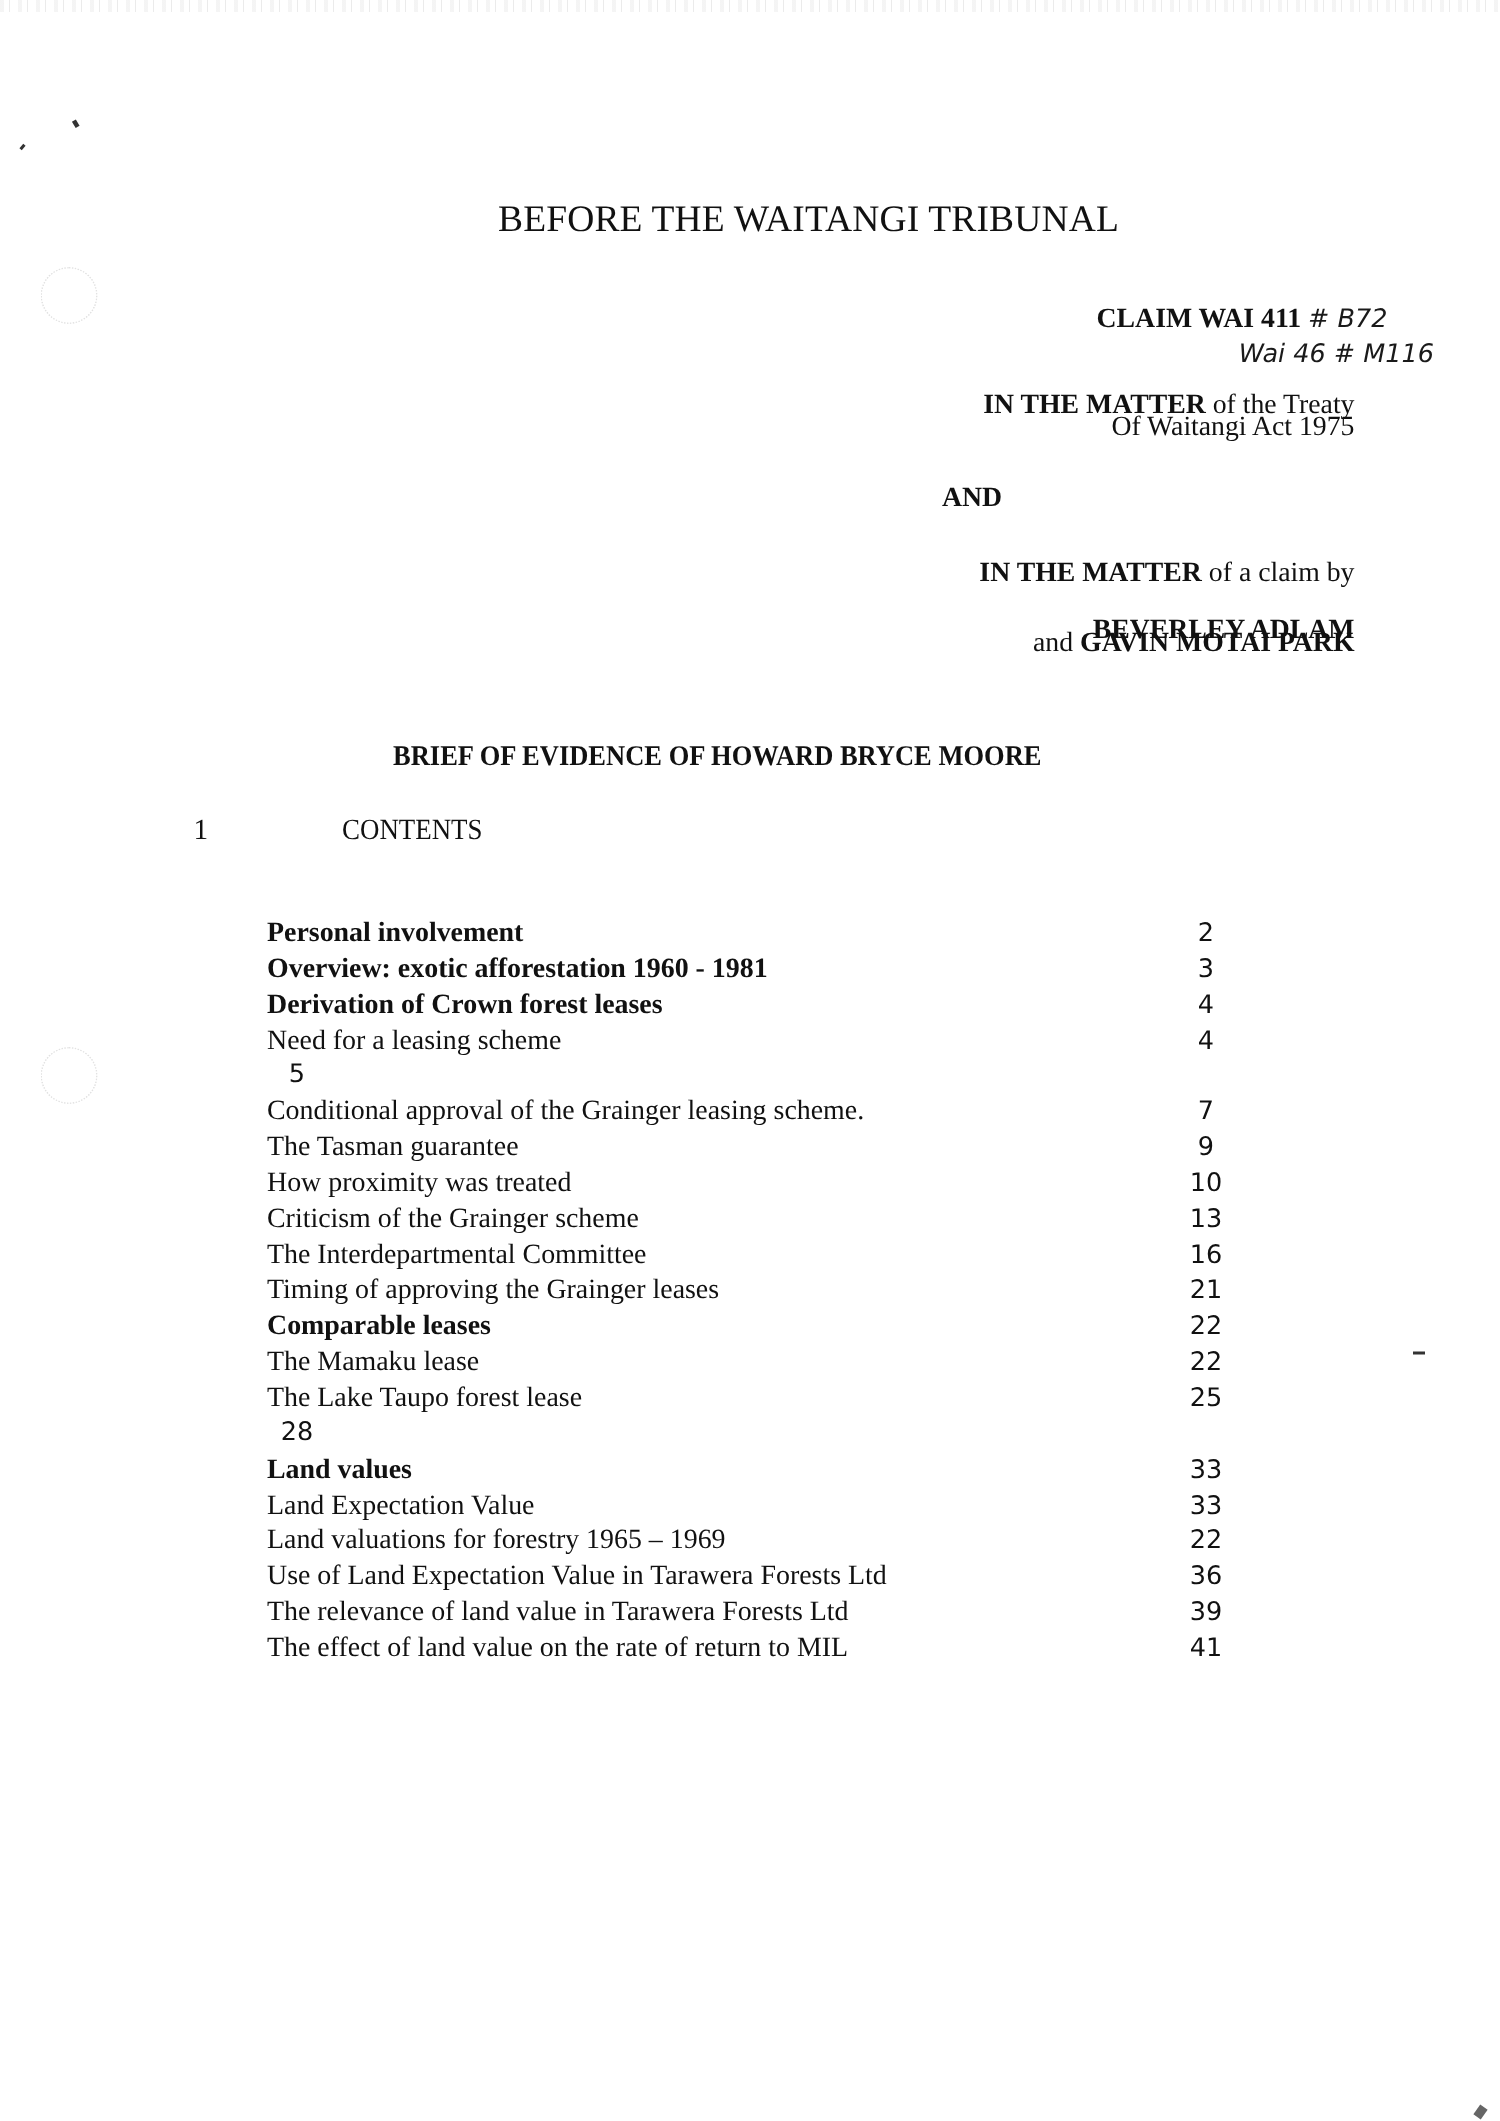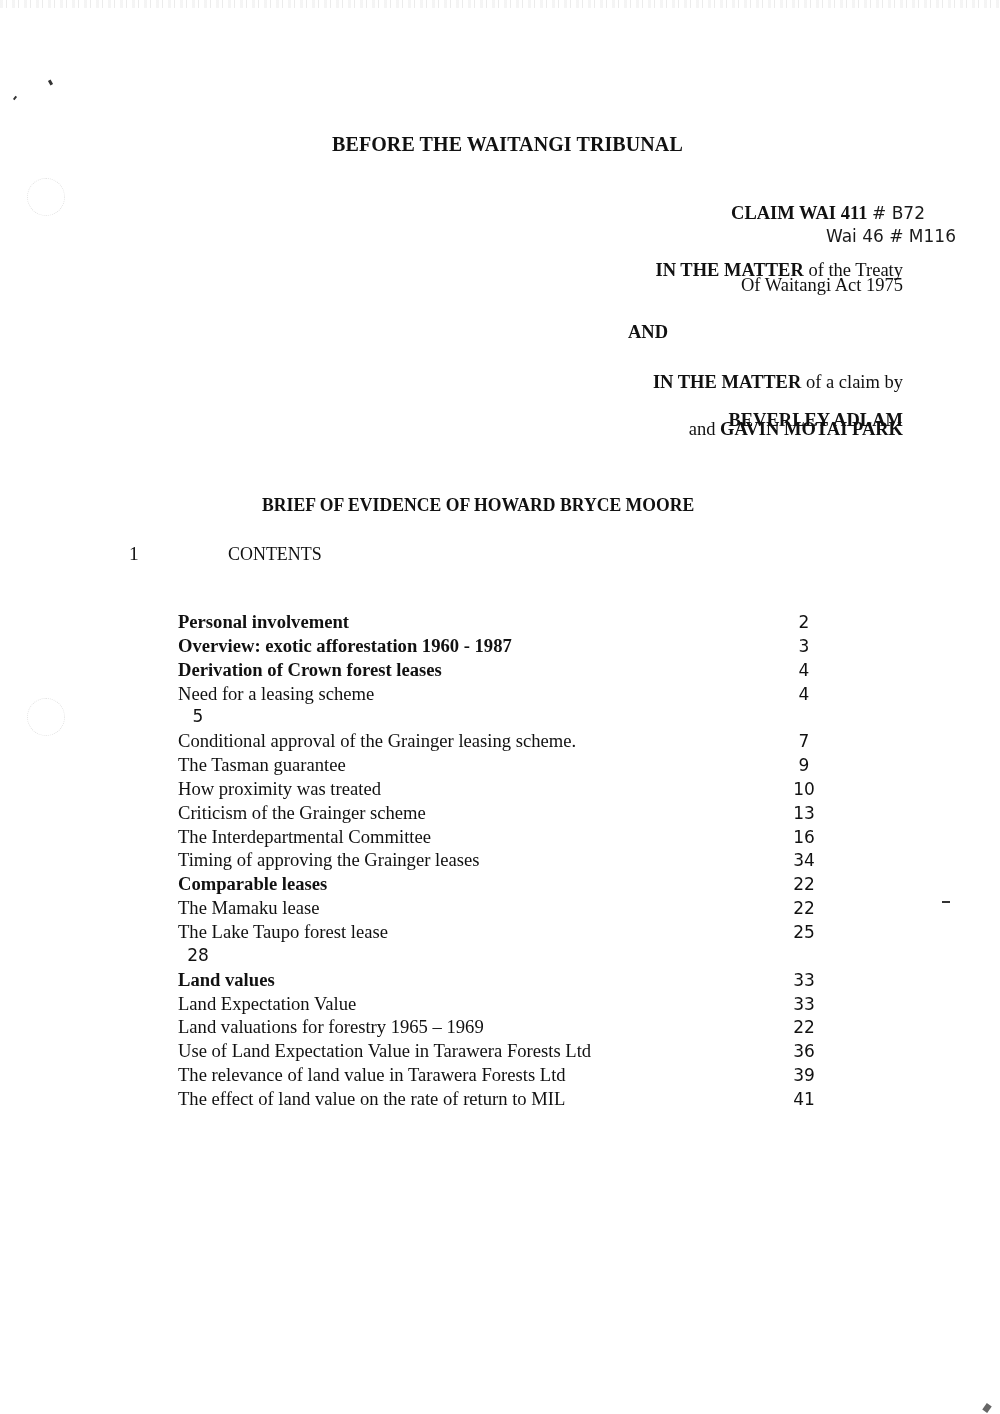--- a/index.html
+++ b/index.html
@@ -20,28 +20,28 @@
       background: repeating-linear-gradient(90deg, #f2f2f2 0px, #f2f2f2 3px, #ffffff 3px, #ffffff 6px, #e6e6e6 6px, #e6e6e6 7px, #ffffff 7px, #ffffff 12px);
       opacity: 0.8;
     }
     .punch-hole {
       position: absolute; width: 36px; height: 36px; border-radius: 50%;
       border: 1px dotted #e2e2e2;
     }
     .speck { position: absolute; background: #333; }
     .abs { position: absolute; white-space: nowrap; }
     .title {
-      left: 332px; top: 133px; font-size: 20px; font-weight: bold; letter-spacing: 0.1px;
+      left: 332px; top: 133px; font-size: 25px; font-weight: normal; letter-spacing: 0.1px;
     }
     .right-block { right: 97px; text-align: right; font-size: 18.5px; }
     .claim {
       right: 75px; top: 203px; font-size: 18.5px; font-weight: bold;
     }
     .hand {
-      font-family: "DejaVu Sans", sans-serif; font-weight: normal;
+      font-family: "DejaVu Sans", sans-serif; font-style: italic; font-weight: normal;
       font-size: 17px; color: #1a1a1a;
     }
     .hand2 { right: 44px; top: 226px; font-size: 17px; }
     .line { font-size: 18.5px; }
     .b { font-weight: bold; }
     .brief {
       left: 262px; top: 494px; font-size: 19px; font-weight: bold;
       transform: scaleX(0.93); transform-origin: left top;
     }
     .para-num { left: 129px; top: 543px; font-size: 19.5px; }
@@ -95,21 +95,21 @@
 
 <div class="abs para-num">1</div>
 <div class="abs contents-head">CONTENTS</div>
 
 <div class="toc">
   <div class="toc-row bold">
       <span class="label">Personal involvement</span>
       <span class="page">2</span>
     </div>
   <div class="toc-row bold">
-      <span class="label">Overview: exotic afforestation 1960 - 1987</span>
+      <span class="label">Overview: exotic afforestation 1960 - 1981</span>
       <span class="page">3</span>
     </div>
   <div class="toc-row bold">
       <span class="label">Derivation of Crown forest leases</span>
       <span class="page">4</span>
     </div>
   <div class="toc-row">
       <span class="label">Need for a leasing scheme</span>
       <span class="page">4</span>
     </div>
@@ -131,21 +131,21 @@
   <div class="toc-row">
       <span class="label">Criticism of the Grainger scheme</span>
       <span class="page">13</span>
     </div>
   <div class="toc-row">
       <span class="label">The Interdepartmental Committee</span>
       <span class="page">16</span>
     </div>
   <div class="toc-row">
       <span class="label">Timing of approving the Grainger leases</span>
-      <span class="page">34</span>
+      <span class="page">21</span>
     </div>
   <div class="toc-row bold">
       <span class="label">Comparable leases</span>
       <span class="page">22</span>
     </div>
   <div class="toc-row">
       <span class="label">The Mamaku lease</span>
       <span class="page">22</span>
     </div>
   <div class="toc-row">

